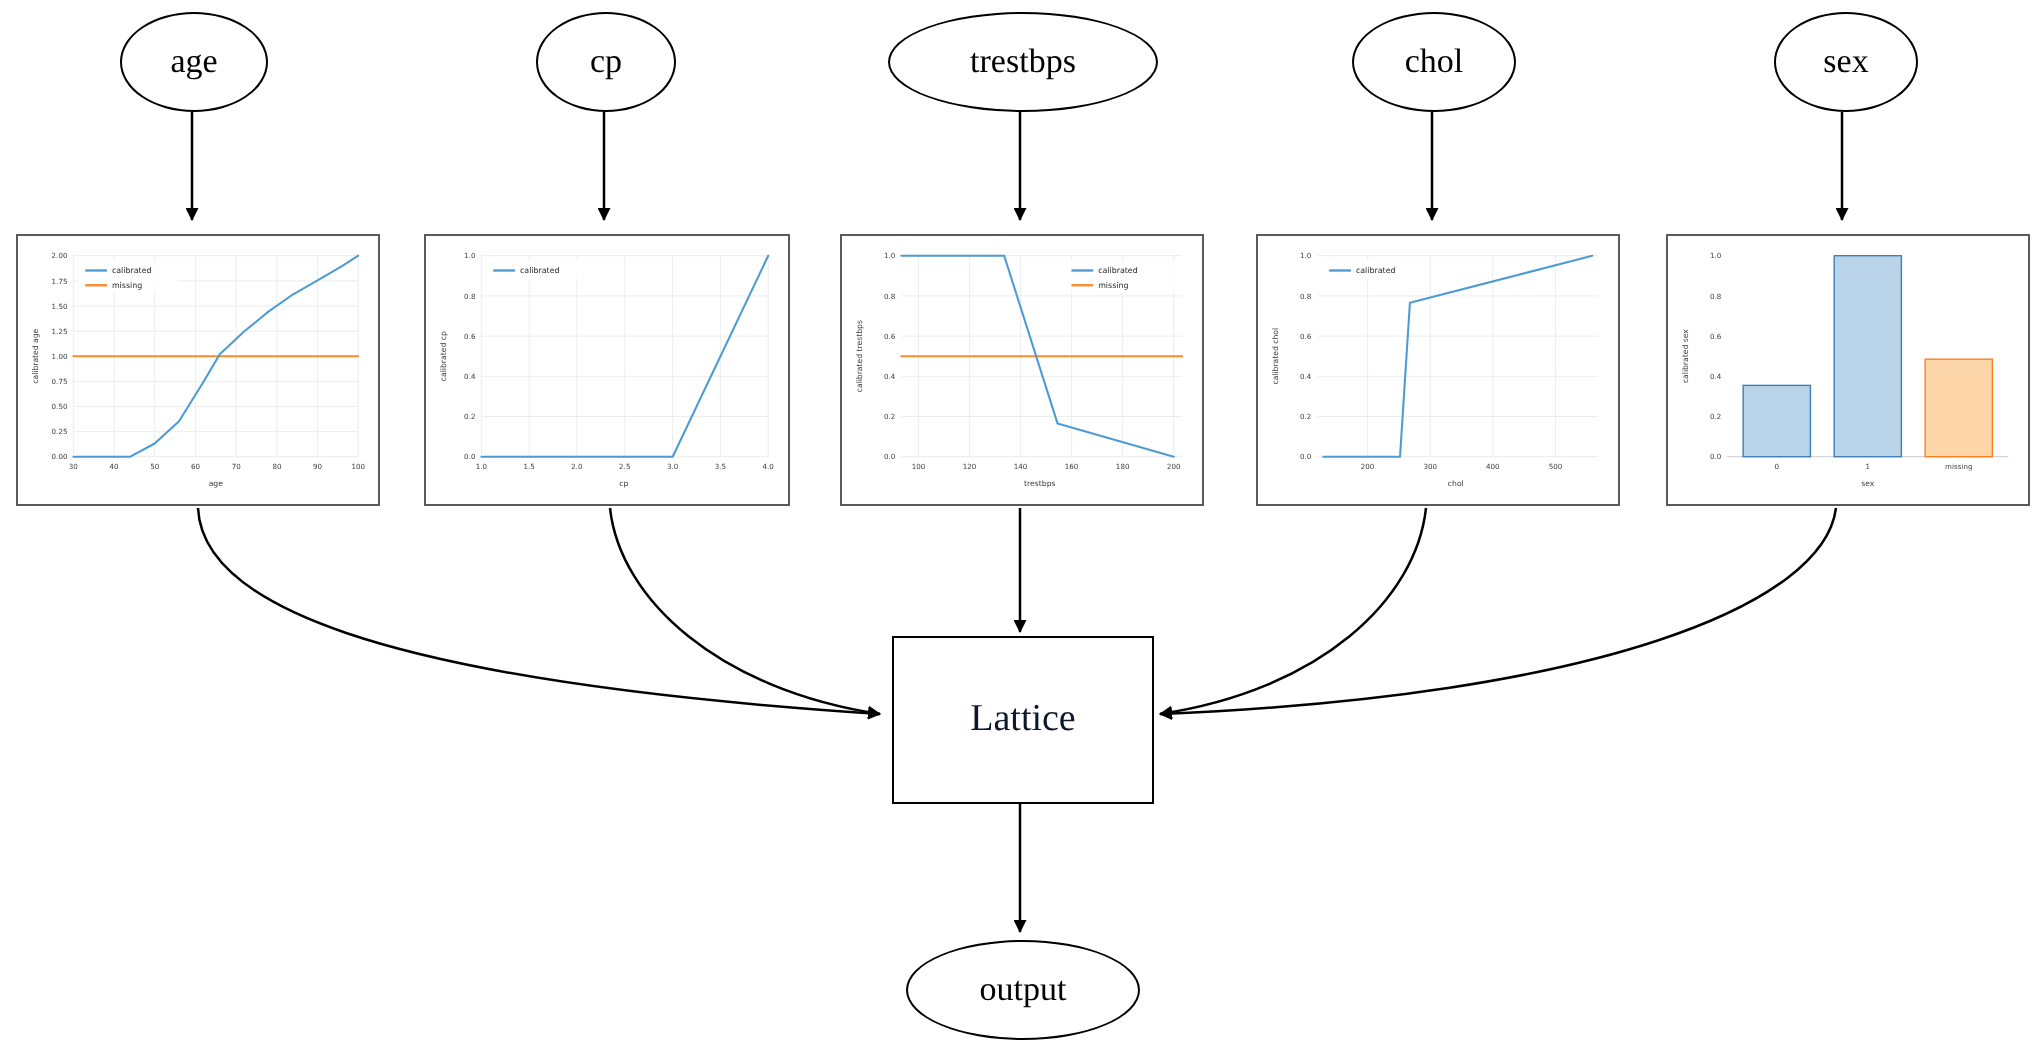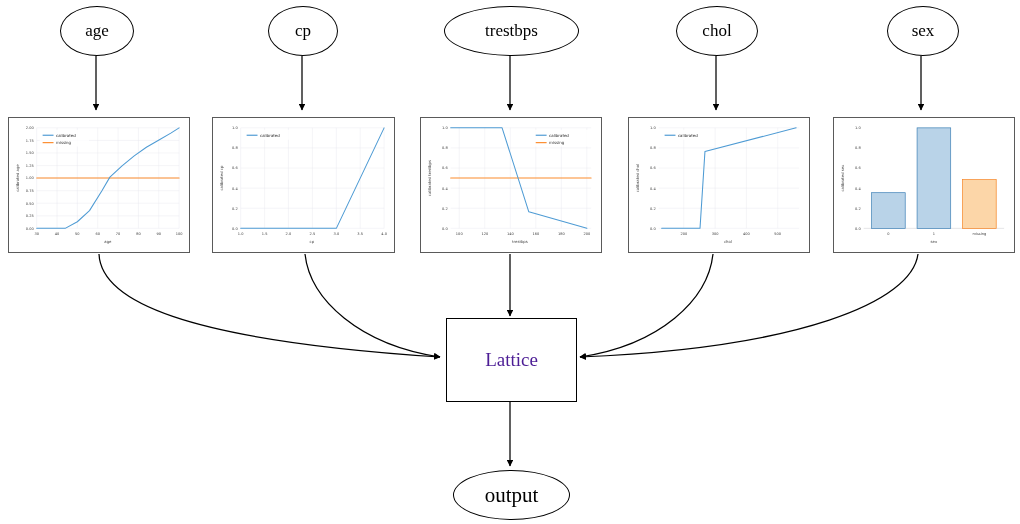--- a/index.html
+++ b/index.html
@@ -12,21 +12,21 @@
 
   
   .node-ellipse{
     position:absolute;border:1.2px solid #000;border-radius:50%;
     background:#fff;display:flex;align-items:center;justify-content:center;
     font-family:"Liberation Serif",serif;color:#000;
   }
   .node-box{
     position:absolute;border:1.3px solid #000;background:#fff;
     display:flex;align-items:center;justify-content:center;
-    font-family:"Liberation Serif",serif;color:#4c1d95;
+    font-family:"Liberation Serif",serif;color:#0f172a;
   }
 
   
   .panel{
     position:absolute;top:117px;height:136px;
     background:#ffffff;border:1.4px solid #5a5a5a;box-sizing:border-box;
   }
   .plot-svg{display:block;width:100%;height:100%;}
 
   .tick{font-family:"DejaVu Sans",sans-serif;font-size:3.6px;fill:#3d3d3d;}
@@ -315,17 +315,17 @@
       </g>
       <text class="axlabel" x="101" y="127" text-anchor="middle">sex</text>
       <text class="axlabel" x="10" y="61" text-anchor="middle" transform="rotate(-90 10 61)">calibrated sex</text>
     </svg>
   </div>
 
   <div class="node-box" style="left:446px;top:318px;width:129px;height:82px;font-size:19px;">
     <span>Lattice</span>
   </div>
 
-  <div class="node-ellipse" style="left:453px;top:470px;width:115px;height:48px;font-size:21px;">
+  <div class="node-ellipse" style="left:453px;top:470px;width:115px;height:48px;font-size:17px;">
     <span>output</span>
   </div>
 
 </div>
 
 </body></html>

